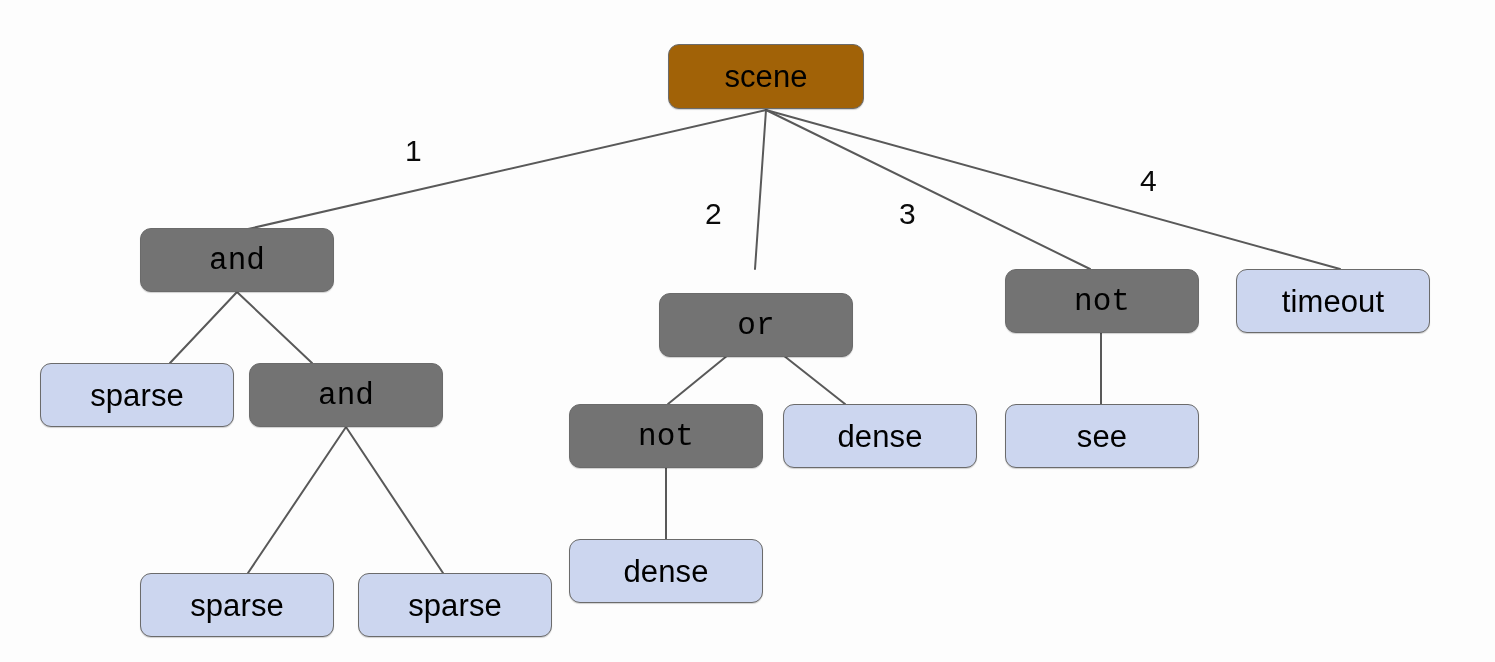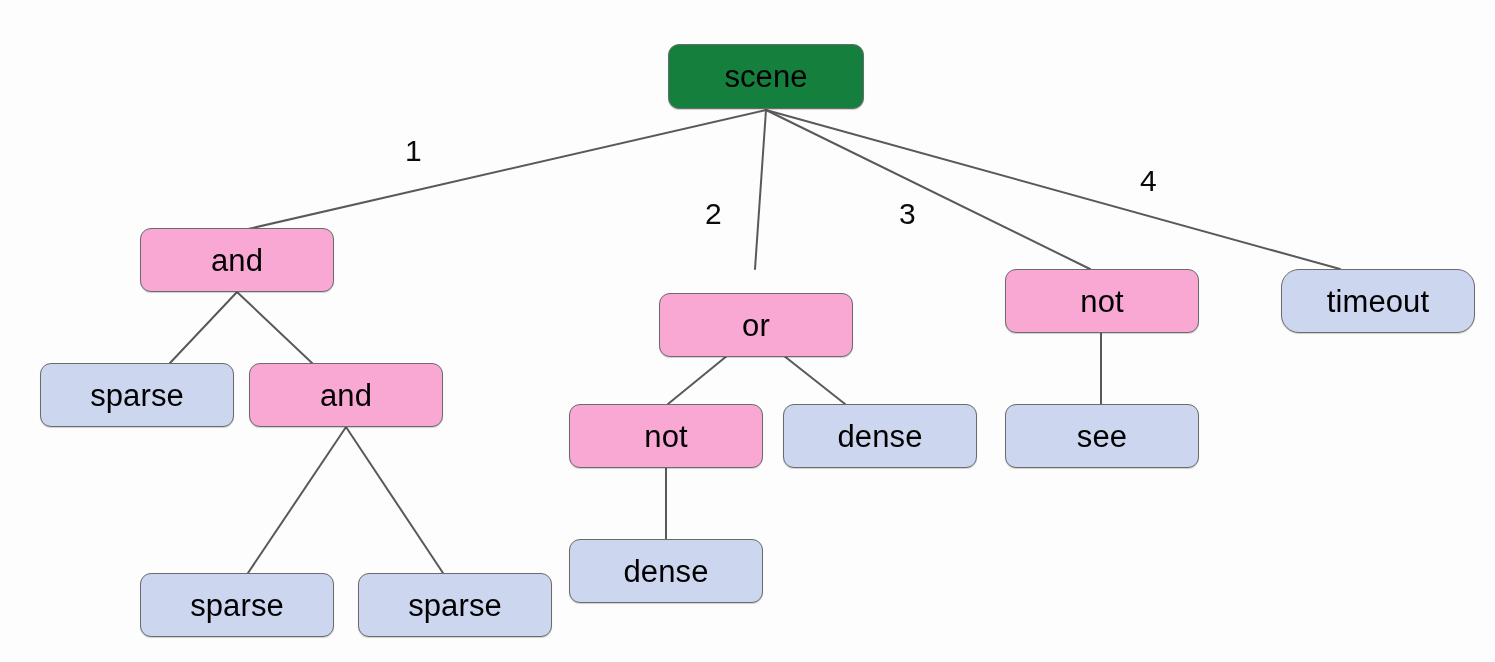--- a/index.html
+++ b/index.html
@@ -32,22 +32,22 @@
     justify-content: center;
     border: 1.6px solid #6b6b6b;
     border-radius: 11px;
     color: #000000;
     font-size: 31px;
     line-height: 1;
     letter-spacing: 0.1px;
     white-space: nowrap;
     box-shadow: 0 1px 1px rgba(0,0,0,0.18);
   }
-  .node-root  { background: #15803d; }
-  .node-op    { background: #f9a8d4; }
+  .node-root  { background: #a16207; }
+  .node-op    { background: #737373; font-family: Liberation Mono, monospace; }
   .node-leaf  { background: #ccd6ef; }
   .edge-label {
     position: absolute;
     color: #0a0a0a;
     font-size: 30px;
     line-height: 1;
     white-space: nowrap;
   }
 </style>
 </head>
@@ -74,21 +74,21 @@
       </div>
       <div class="node node-op" style="left: 140px; top: 228px; width: 194px; height: 64px;">
         <span>and</span>
       </div>
       <div class="node node-op" style="left: 659px; top: 269px; width: 194px; height: 64px; margin-top: 24px;">
         <span>or</span>
       </div>
       <div class="node node-op" style="left: 1005px; top: 269px; width: 194px; height: 64px;">
         <span>not</span>
       </div>
-      <div class="node node-leaf" style="left: 1281px; top: 269px; width: 194px; height: 64px; border-radius: 18px;">
+      <div class="node node-leaf" style="left: 1236px; top: 269px; width: 194px; height: 64px;">
         <span>timeout</span>
       </div>
       <div class="node node-leaf" style="left: 40px; top: 363px; width: 194px; height: 64px;">
         <span>sparse</span>
       </div>
       <div class="node node-op" style="left: 249px; top: 363px; width: 194px; height: 64px;">
         <span>and</span>
       </div>
       <div class="node node-op" style="left: 569px; top: 404px; width: 194px; height: 64px;">
         <span>not</span>

